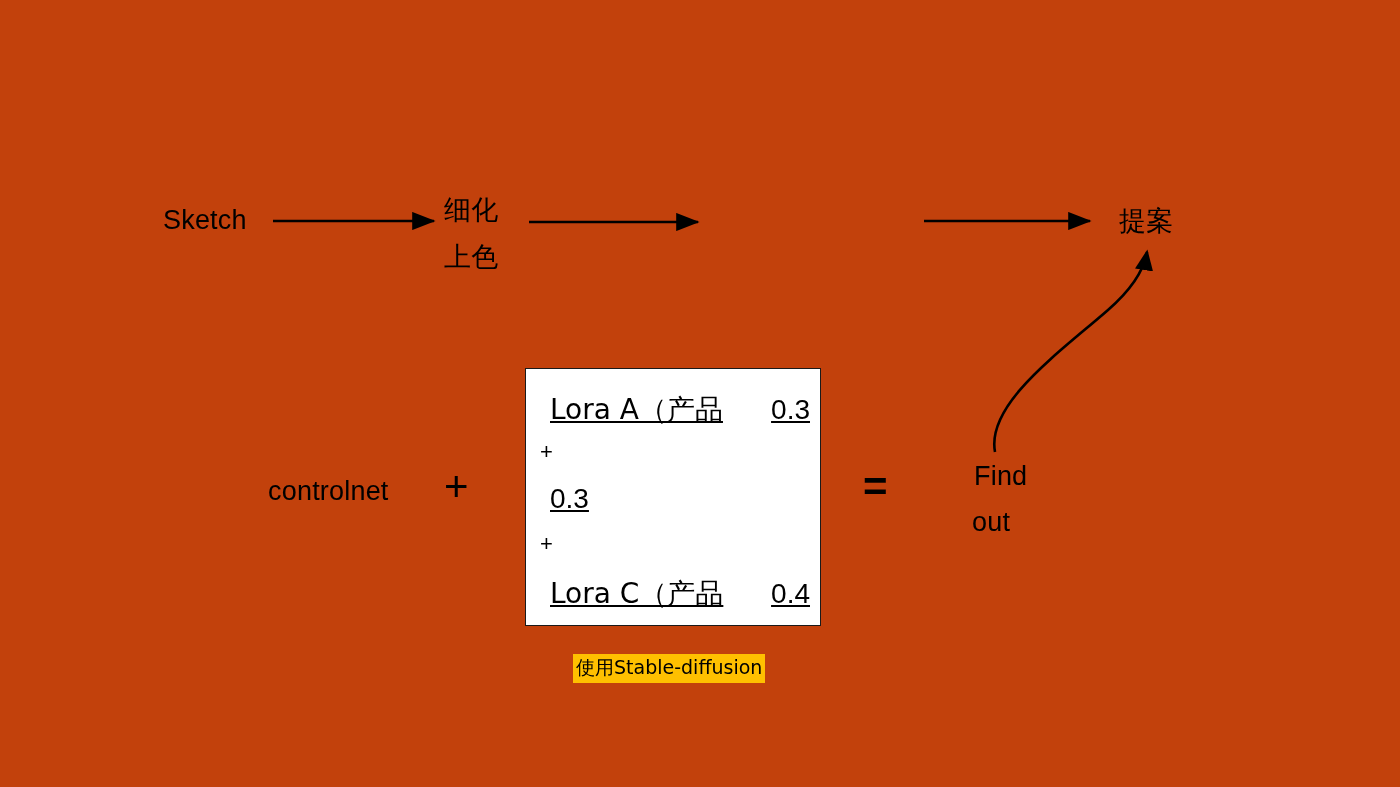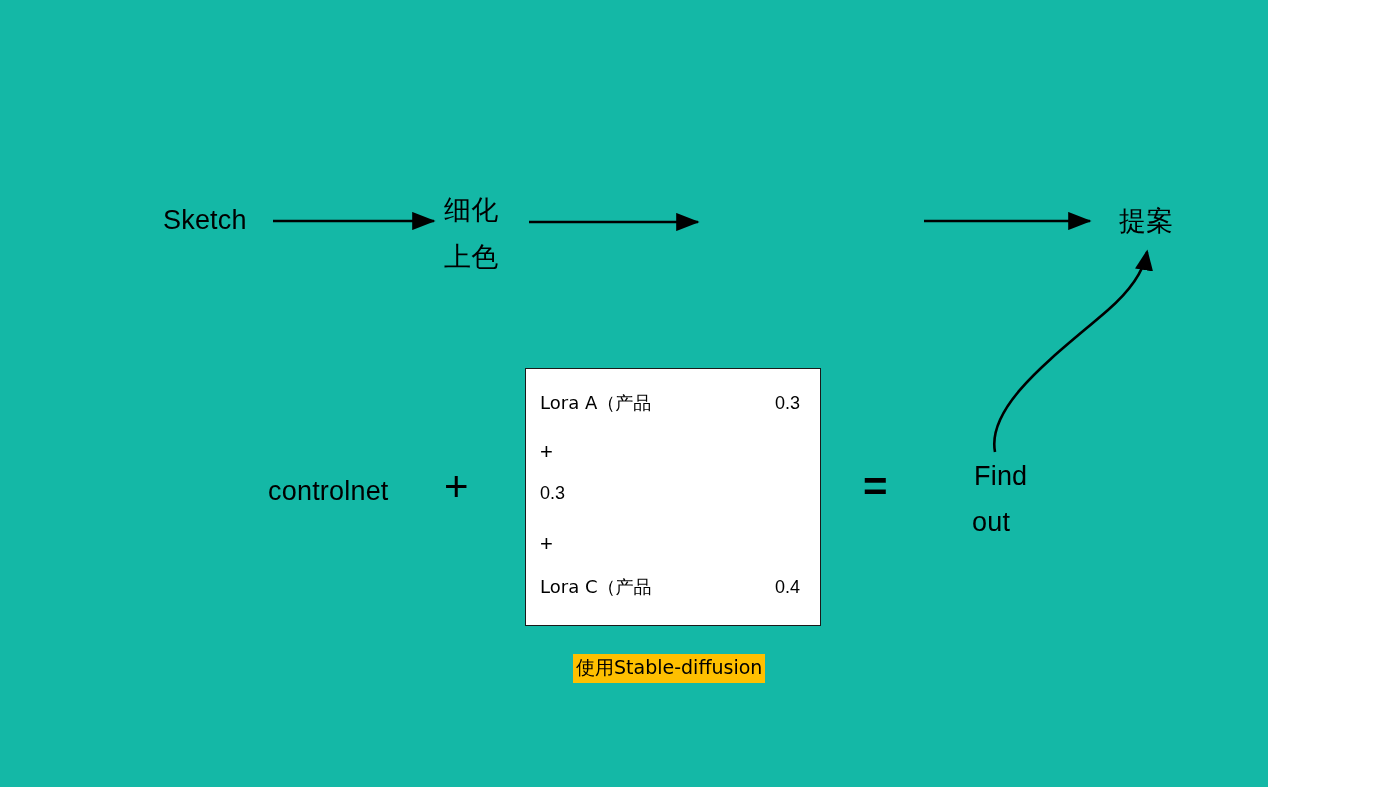--- a/index.html
+++ b/index.html
@@ -66,27 +66,28 @@
     left: 525px;
     top: 368px;
     width: 296px;
     height: 258px;
     border: 1.6px solid #1a1a1a;
     background: #ffffff;
     box-sizing: border-box;
   }
   .lora-row {
     position: absolute;
-    left: 14px;
+    left: 24px;
     width: 268px;
     display: flex;
     justify-content: space-between;
     align-items: baseline;
-    font-size: 18px;
+    font-size: 28px;
     white-space: pre;
+    text-decoration: underline;
   }
   .lora-row .name { display: inline-block; }
   .lora-row .weight { padding-right: 8px; }
   #lora-row-0 { top: 22px; }
   #lora-row-1 { top: 114px; }
   #lora-row-2 { top: 206px; }
   .lora-plus {
     position: absolute;
     left: 14px;
     font-size: 22px;
@@ -115,21 +116,21 @@
     left: 0;
     top: 0;
     width: 1400px;
     height: 787px;
     pointer-events: none;
   }
 </style>
 </head>
 <body>
 
-<div id="canvas" style="background: #14b8a6; width: 1268px; height: 787px;">
+<div id="canvas" style="background: #c2410c; width: 1400px; height: 787px;">
 
   <svg id="arrows" viewBox="0 0 1400 787" xmlns="http://www.w3.org/2000/svg">
     <defs>
       <marker id="arrowhead" markerWidth="9" markerHeight="7" refX="8.4" refY="3.5" orient="auto" markerUnits="strokeWidth">
         <polygon points="0 0, 9 3.5, 0 7" fill="#000000"></polygon>
       </marker>
       <marker id="arrowhead-curve" markerWidth="8" markerHeight="7" refX="7" refY="3.5" orient="auto" markerUnits="strokeWidth">
         <polygon points="0 0, 8 3.5, 0 7" fill="#000000"></polygon>
       </marker>
     </defs>

